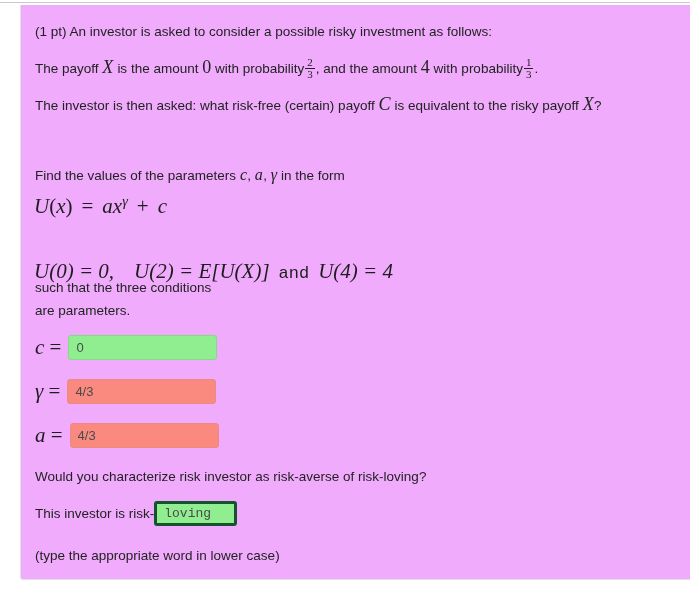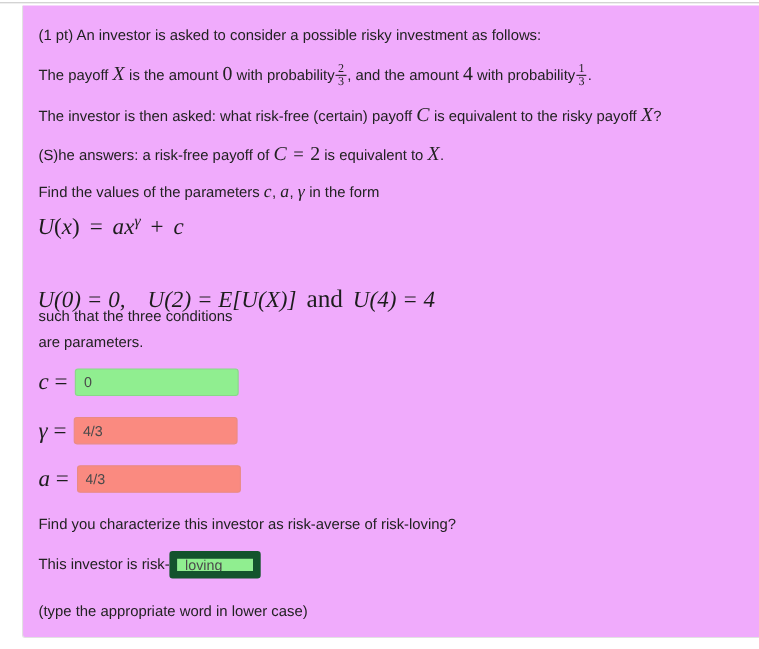--- a/index.html
+++ b/index.html
@@ -122,24 +122,24 @@
     color: #4a4a4a;
     outline: none;
   }
   .correct { background: #90ee90; border-color: #88d888; }
   .incorrect { background: #fa8a80; border-color: #e98b82; }
 
   .inline-ans {
     width: 83px;
     height: 25px;
     box-sizing: border-box;
-    border: 7px solid #14532d;
+    border: 3px solid #14532d;
     border-radius: 3px;
     padding: 0 0 0 7px;
-    font-family: Liberation Sans, sans-serif;
+    font-family: Liberation Mono, monospace;
     font-size: 13px;
     color: #4a4a4a;
     outline: none;
     background: #90ee90;
     vertical-align: middle;
   }
 </style>
 </head>
 <body>
 
@@ -162,47 +162,39 @@
     <span>with probability</span><span class="frac"><span class="num">1</span><span class="den">3</span></span><span>.</span>
   </div>
 
   <div class="line" style="left:14px; top:90px;">
     <span>The investor is then asked: what risk-free (certain) payoff</span>
     <span class="mi">C</span>
     <span>is equivalent to the risky payoff</span>
     <span class="mi">X</span><span>?</span>
   </div>
 
-  <div class="line" style="left:14px; top:125px;">
-    <span>(S)he answers: a risk-free payoff of</span>
-    <span class="mi">C</span>
-    <span class="mop">=</span>
-    <span class="mn">2</span>
-    <span>is equivalent to</span>
-    <span class="mi">X</span><span>.</span>
-  </div>
 
   <div class="line" style="left:14px; top:161px;">
     <span>Find the values of the parameters</span>
     <span class="mi" style="font-size:16px;">c</span><span>,</span>
     <span class="mi" style="font-size:16px;">a</span><span>,</span>
     <span class="mi" style="font-size:16px;">γ</span>
     <span>in the form</span>
   </div>
 
   <div class="display-eq" style="left:13px; top:188px;">
     <span class="it">U</span><span class="rm">(</span><span class="it">x</span><span class="rm">)</span><span class="sp"></span><span class="rm">=</span><span class="sp"></span><span class="it">a</span><span class="it">x</span><span class="sup">γ</span><span class="sp"></span><span class="rm">+</span><span class="sp"></span><span class="it">c</span>
   </div>
 
   <div class="line" style="left:14px; top:229px;margin-top:45px;">
     <span>such that the three conditions</span>
   </div>
 
   <div class="display-eq" style="left:13px; top:254px;">
-    <span class="it">U(0) = 0,</span><span class="spw"></span><span class="it">U(2) = E[U(X)]</span><span class="sp"></span><span class="rm" style="font-size:23px;">and</span><span class="sp"></span><span class="it">U(4) = 4</span>
+    <span class="it">U(0) = 0,</span><span class="spw"></span><span class="it">U(2) = E[U(X)]</span><span class="sp"></span><span class="rm" style="font-size:17px;font-family:Liberation Mono, monospace;">and</span><span class="sp"></span><span class="it">U(4) = 4</span>
   </div>
 
   <div class="line" style="left:14px; top:297px;">
     <span>are parameters.</span>
   </div>
 
   <div class="ans-row" style="left:14px; top:330px;">
     <span class="ans-label"><span class="it">c</span> <span>=</span></span>
     <input class="ans-input correct" type="text" value="0" style="">
   </div>
@@ -211,21 +203,21 @@
     <span class="ans-label"><span class="it">γ</span> <span>=</span></span>
     <input class="ans-input incorrect" type="text" value="4/3" style="">
   </div>
 
   <div class="ans-row" style="left:14px; top:418px;">
     <span class="ans-label"><span class="it">a</span> <span>=</span></span>
     <input class="ans-input incorrect" type="text" value="4/3" style="">
   </div>
 
   <div class="line" style="left:14px; top:463px;">
-    <span>Find you characterize this investor as risk-averse of risk-loving?</span>
+    <span>Would you characterize risk investor as risk-averse of risk-loving?</span>
   </div>
 
   <div class="line" style="left:14px; top:496px;">
     <span style="vertical-align:middle;">This investor is risk-</span><input class="inline-ans" type="text" value="loving" style="">
   </div>
 
   <div class="line" style="left:14px; top:542px;">
     <span>(type the appropriate word in lower case)</span>
   </div>
 

